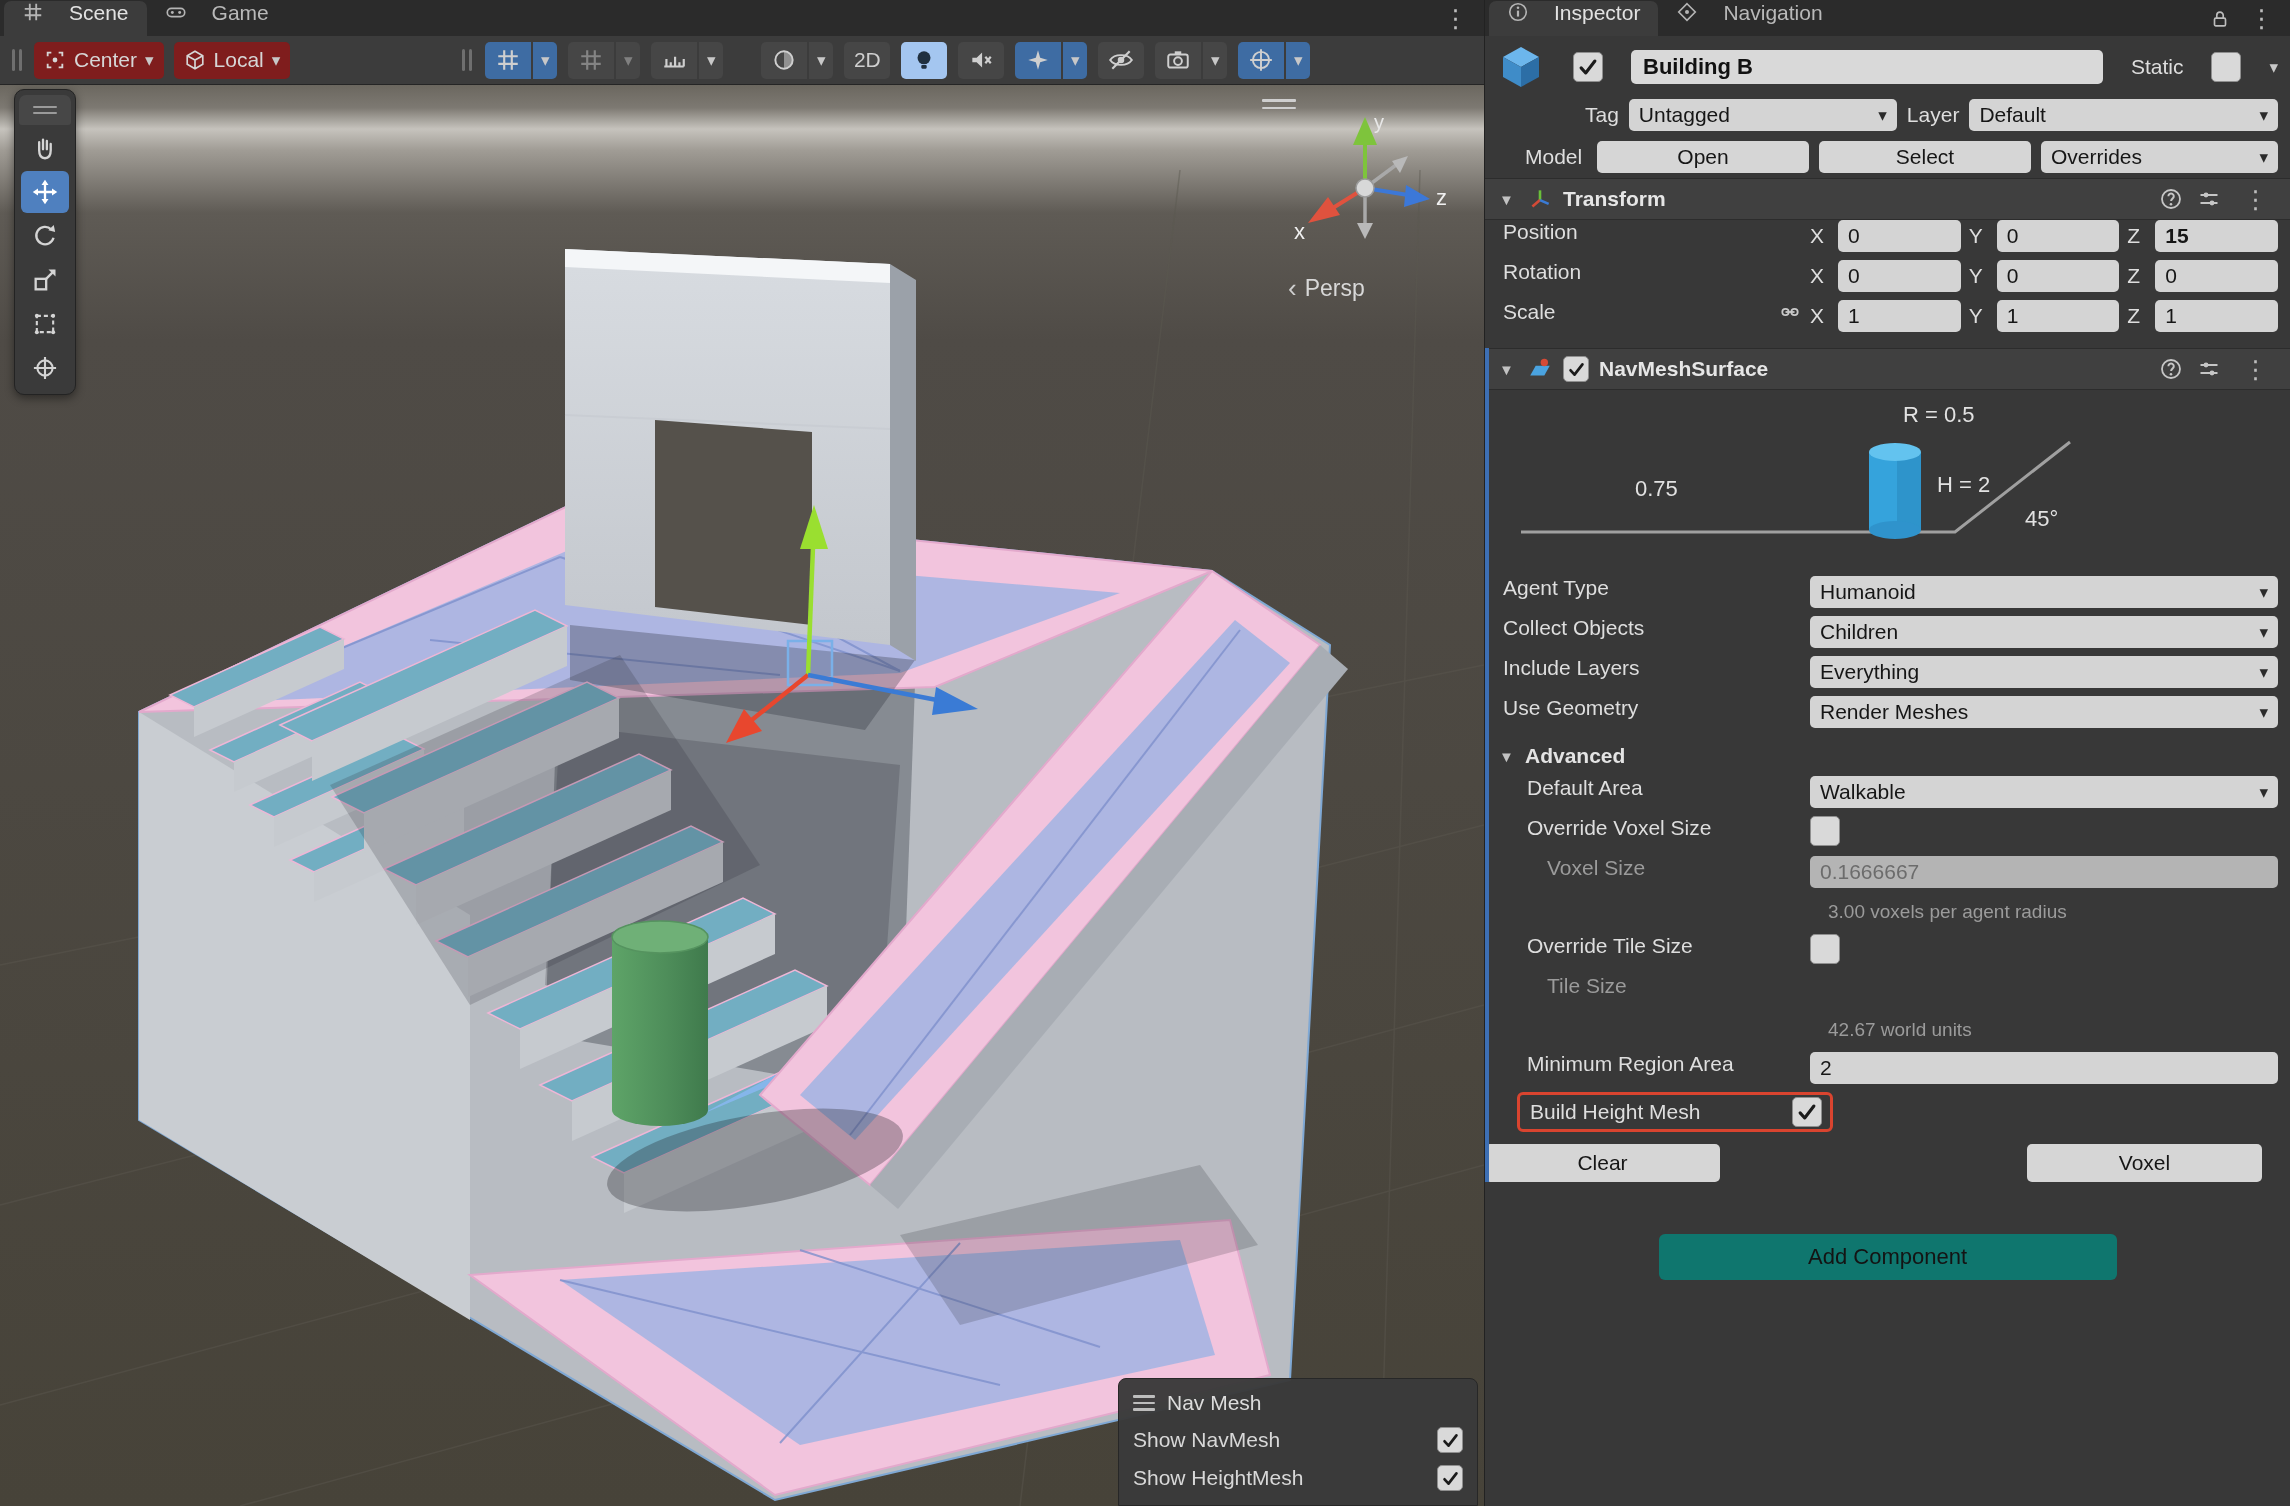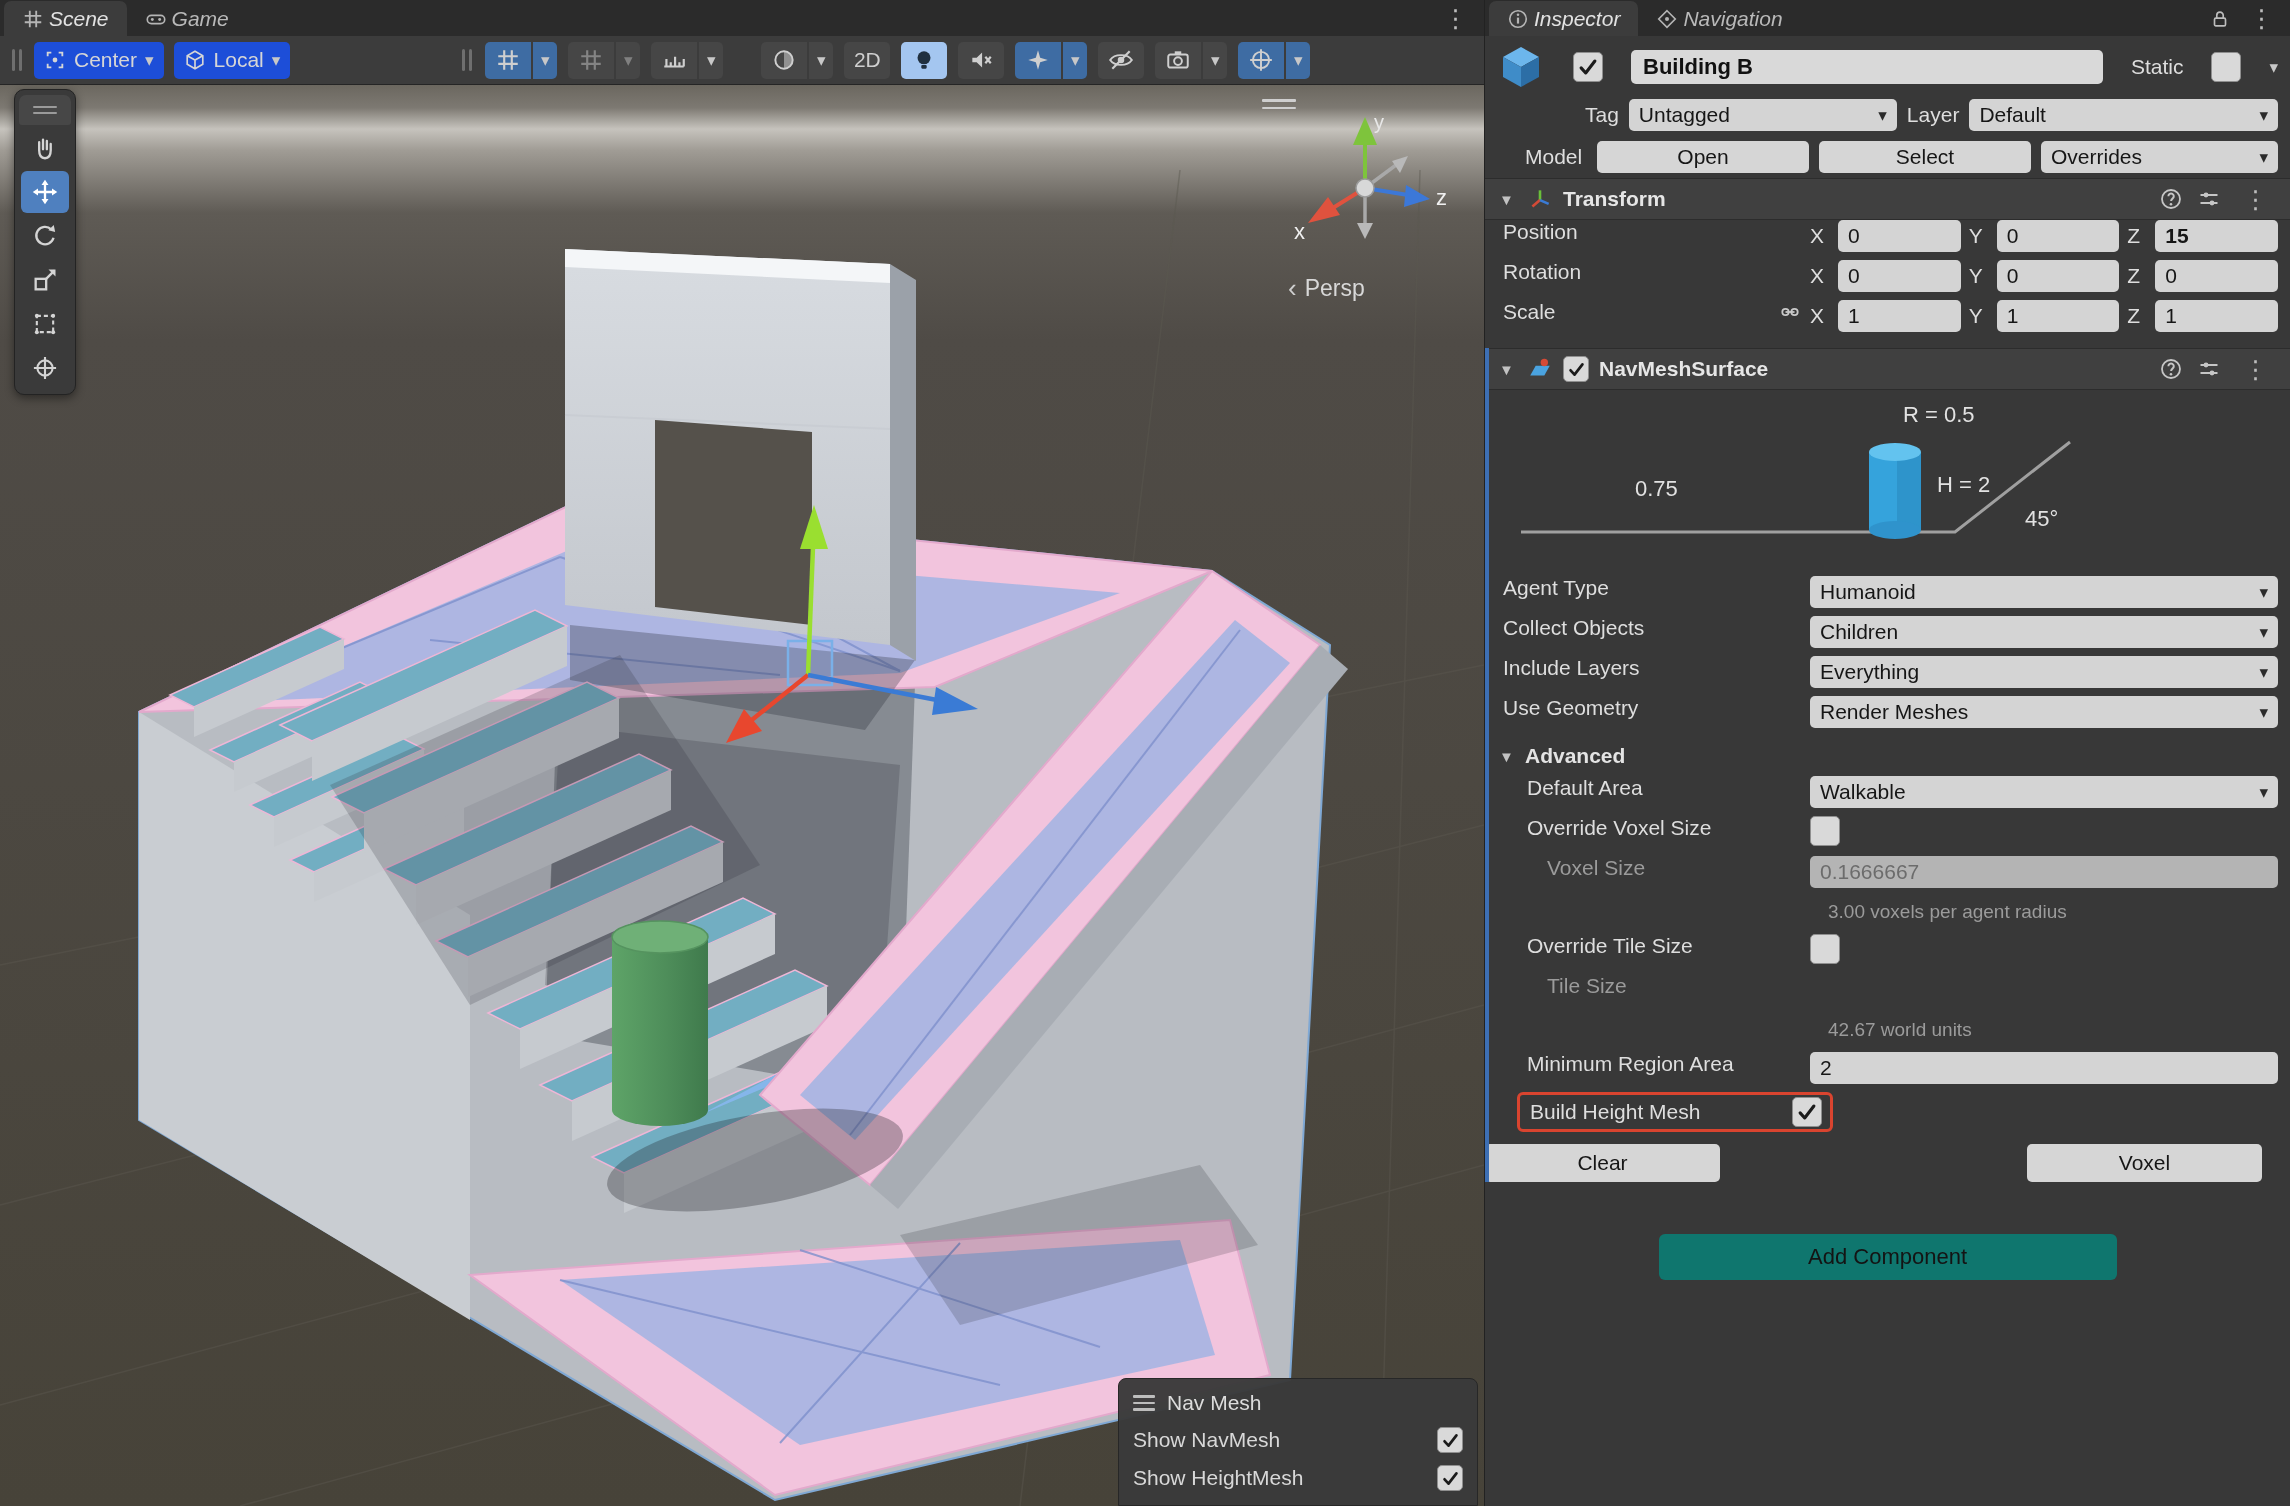--- a/index.html
+++ b/index.html
@@ -8,42 +8,42 @@
     position:relative; width:2290px; height:1506px; overflow:hidden;
     font-family:"Liberation Sans", sans-serif; color:#d2d2d2; background:#383838;
     font-size:21px; -webkit-font-smoothing:antialiased;
   }
   svg.ic { width:26px; height:26px; display:block; }
   .caret { font-size:17px; line-height:1; color:#2a2a2a; }
   .caret.light { color:#c8c8c8; }
 
   
   .tabbar { height:36px; background:#2b2b2b; display:flex; align-items:flex-end; padding-left:4px; }
-  .tab { height:35px; display:flex; align-items:center; gap:5px; padding:0 18px; color:#b9b9b9; font-size:21px;font-style:italic; }
+  .tab { height:35px; display:flex; align-items:flex-start; gap:25px; padding:0 18px; color:#b9b9b9; font-size:21px; }
   .tab.active { background:#3c3c3c; border-radius:7px 7px 0 0; color:#e2e2e2; }
   .tab .ic { width:22px; height:22px; color:#b5b5b5; }
   .kebab { font-size:25px; color:#bdbdbd; line-height:1; padding:0 8px; }
   .tab-right { margin-left:auto; display:flex; align-items:center; gap:10px; padding-right:8px; padding-bottom:5px; }
 
   
   .scene { position:absolute; left:0; top:0; width:1484px; height:1506px; background:#3c3c3c; }
   .toolbar { height:49px; background:#3c3c3c; border-bottom:1px solid #252525; display:flex; align-items:center; padding:0 10px; gap:10px; }
   .vbars { display:inline-flex; gap:4px; padding:0 2px; }
   .vbars i { width:3px; height:22px; background:#6f6f6f; border-radius:2px; }
   .tbtn { height:37px; min-width:46px; background:#464646; border-radius:5px; display:flex; align-items:center; justify-content:center; gap:6px; color:#cfcfcf; padding:0 8px; }
   .tbtn .ic { color:#cfcfcf; }
   .tgroup { display:flex; gap:2px; align-items:center; }
   .tdrop { height:37px; width:24px; background:#464646; border-radius:0 5px 5px 0; display:flex; align-items:center; justify-content:center; }
   .tgroup .tbtn { border-radius:5px 0 0 5px; }
   .tgroup.single .tbtn { border-radius:5px; }
   .tbtn.teal { background:#3e6ca3; }
   .tbtn.lightblue { background:#a4c6f0; } .tbtn.lightblue .ic { color:#20303f; }
   .tdrop.teal { background:#3e6ca3; }
   .tbtn.dim .ic, .tdrop.dim .caret { opacity:.45; }
-  .ddbtn { height:37px; background:#1d4ed8; border-radius:5px; display:flex; align-items:center; gap:8px; padding:0 10px; color:#d6d6d6; }
+  .ddbtn { height:37px; background:#7f1d1d; border-radius:5px; display:flex; align-items:center; gap:8px; padding:0 10px; color:#d6d6d6; }
   .ddbtn .ic { width:22px; height:22px; }
   .mid-tools { margin-left:160px; display:flex; align-items:center; gap:11px; }
 
   .viewport { position:absolute; top:85px; left:0; width:1484px; height:1421px;
     background:linear-gradient(180deg,#6b675f 0%,#7d7972 1.6%,#c6c3bd 3.1%,#a09c95 4.6%,#5f5b55 9%,#4f4b46 18%,#474339 100%); }
   .scene3d { position:absolute; left:0; top:0; }
 
   
   .palette { position:absolute; left:14px; top:4px; width:62px; background:#3a3a3a; border:1px solid #232323; border-radius:10px; box-shadow:0 3px 10px rgba(0,0,0,.45); padding:5px; display:flex; flex-direction:column; gap:2px; align-items:center; }
   .pal-handle { width:52px; height:30px; background:#474747; border-radius:7px 7px 3px 3px; display:flex; flex-direction:column; gap:4px; align-items:center; justify-content:center; }

